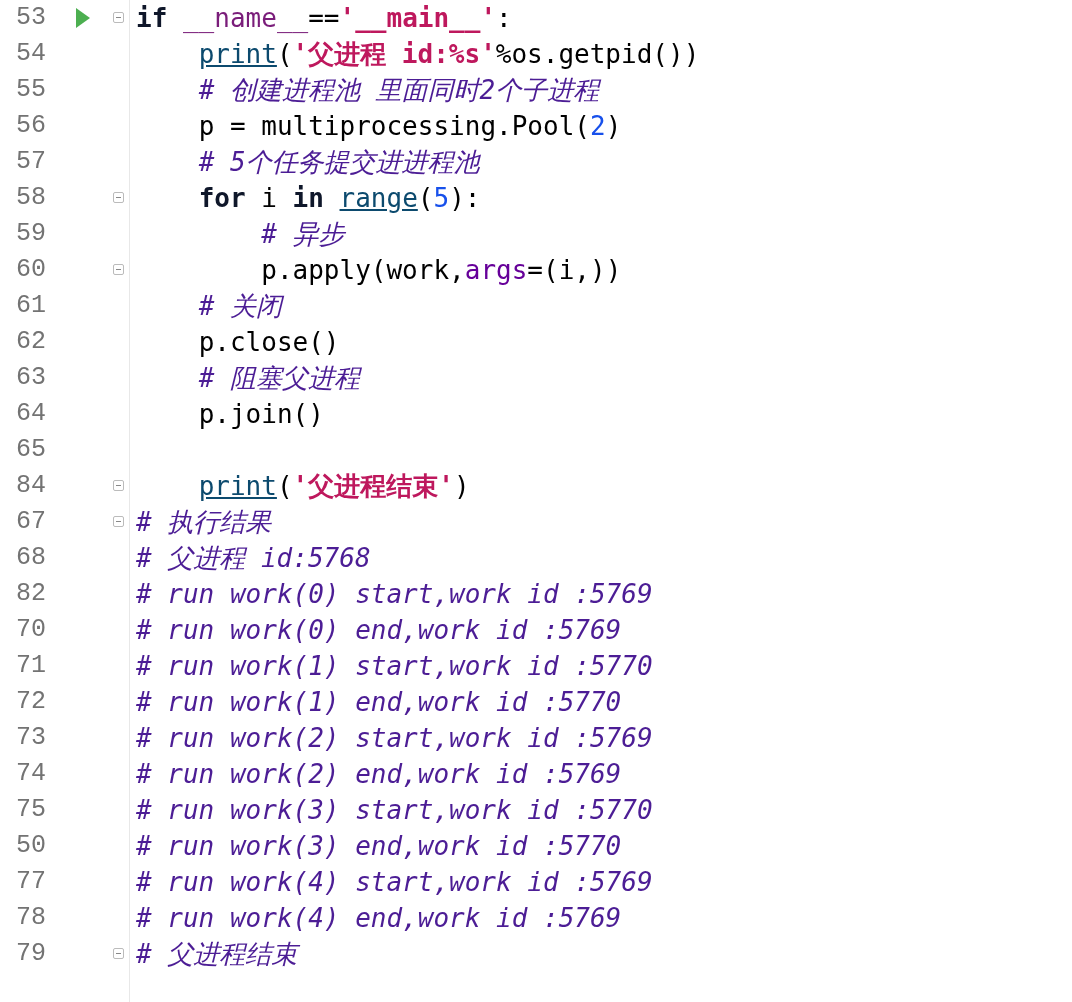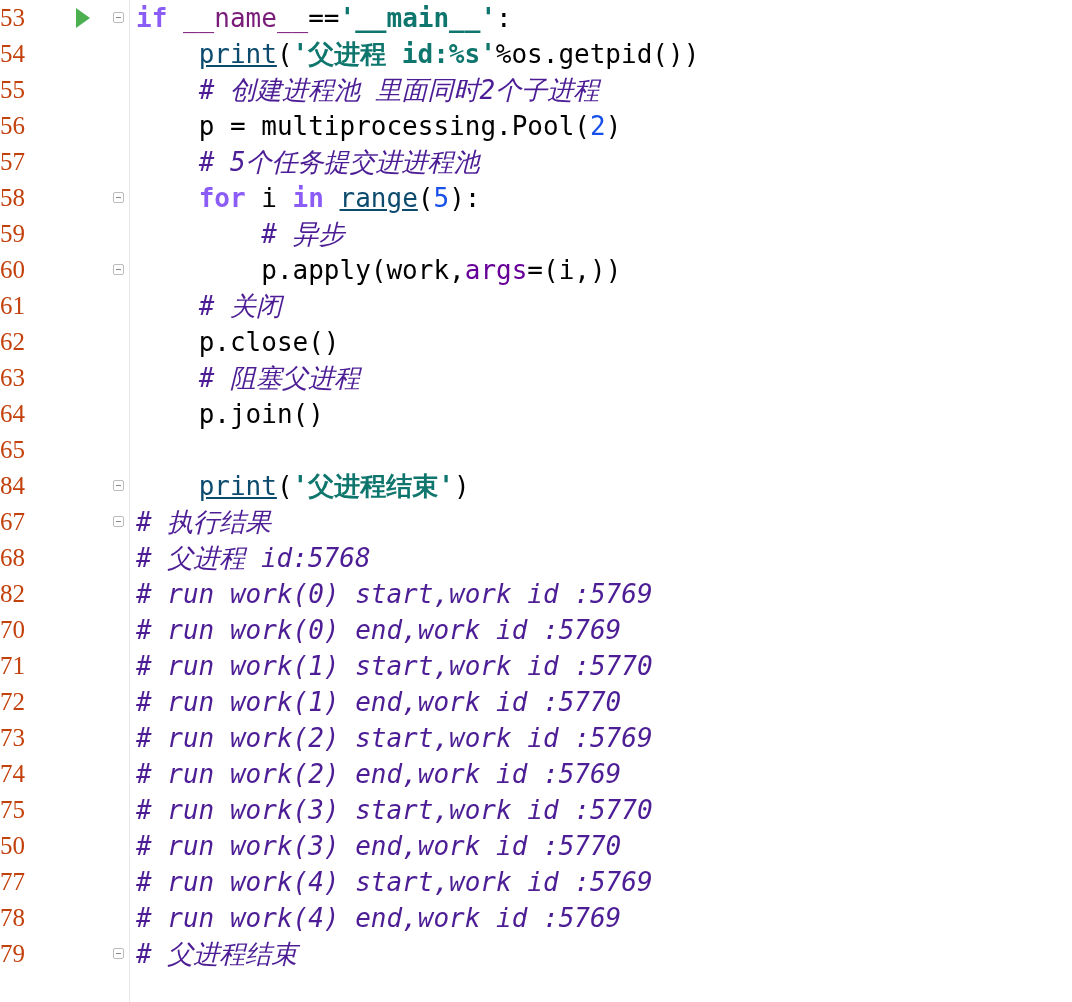--- a/index.html
+++ b/index.html
@@ -13,24 +13,24 @@
     overflow: hidden;
   }
   .editor {
     display: flex;
     width: 100%;
     height: 100%;
   }
   .gutter {
     width: 70px;
     background: #ffffff;
-    color: #c2410c;
-    text-align: left;
+    color: #737373;
+    text-align: center;
     padding-right: 8px;
-    font-family: Liberation Serif, serif;
+    font-family: Liberation Mono, monospace;
     user-select: none;
     border-right: 0;
   }
   .gutter .ln {
     height: 36px;
     line-height: 36px;
     font-size: 25px;
   }
   .run-col {
     width: 40px;
@@ -87,24 +87,24 @@
   }
   .code {
     flex: 1;
     padding-left: 6px;
     white-space: pre;
   }
   .code .row {
     height: 36px;
   }
   
-  .kw      { color: #8b5cf6; font-weight: bold; }       
+  .kw      { color: #0f172a; font-weight: bold; }       
   .builtin { color: #0c4a6e; text-decoration: underline; }                           
   .dunder  { color: #7a1d7a; }                           
-  .str     { color: #0f766e; font-weight: bold; margin-top: 9px; }        
+  .str     { color: #be185d; font-weight: bold; margin-top: 9px; }        
   .num     { color: #1750eb; }                           
   .comment { color: #4c1d95; font-style: italic; }       
   .plain   { color: #000000; }
   .kwarg   { color: #660099; }                           
 </style>
 </head>
 <body>
 
 <div class="editor">
   <div class="gutter" id="gutter">

